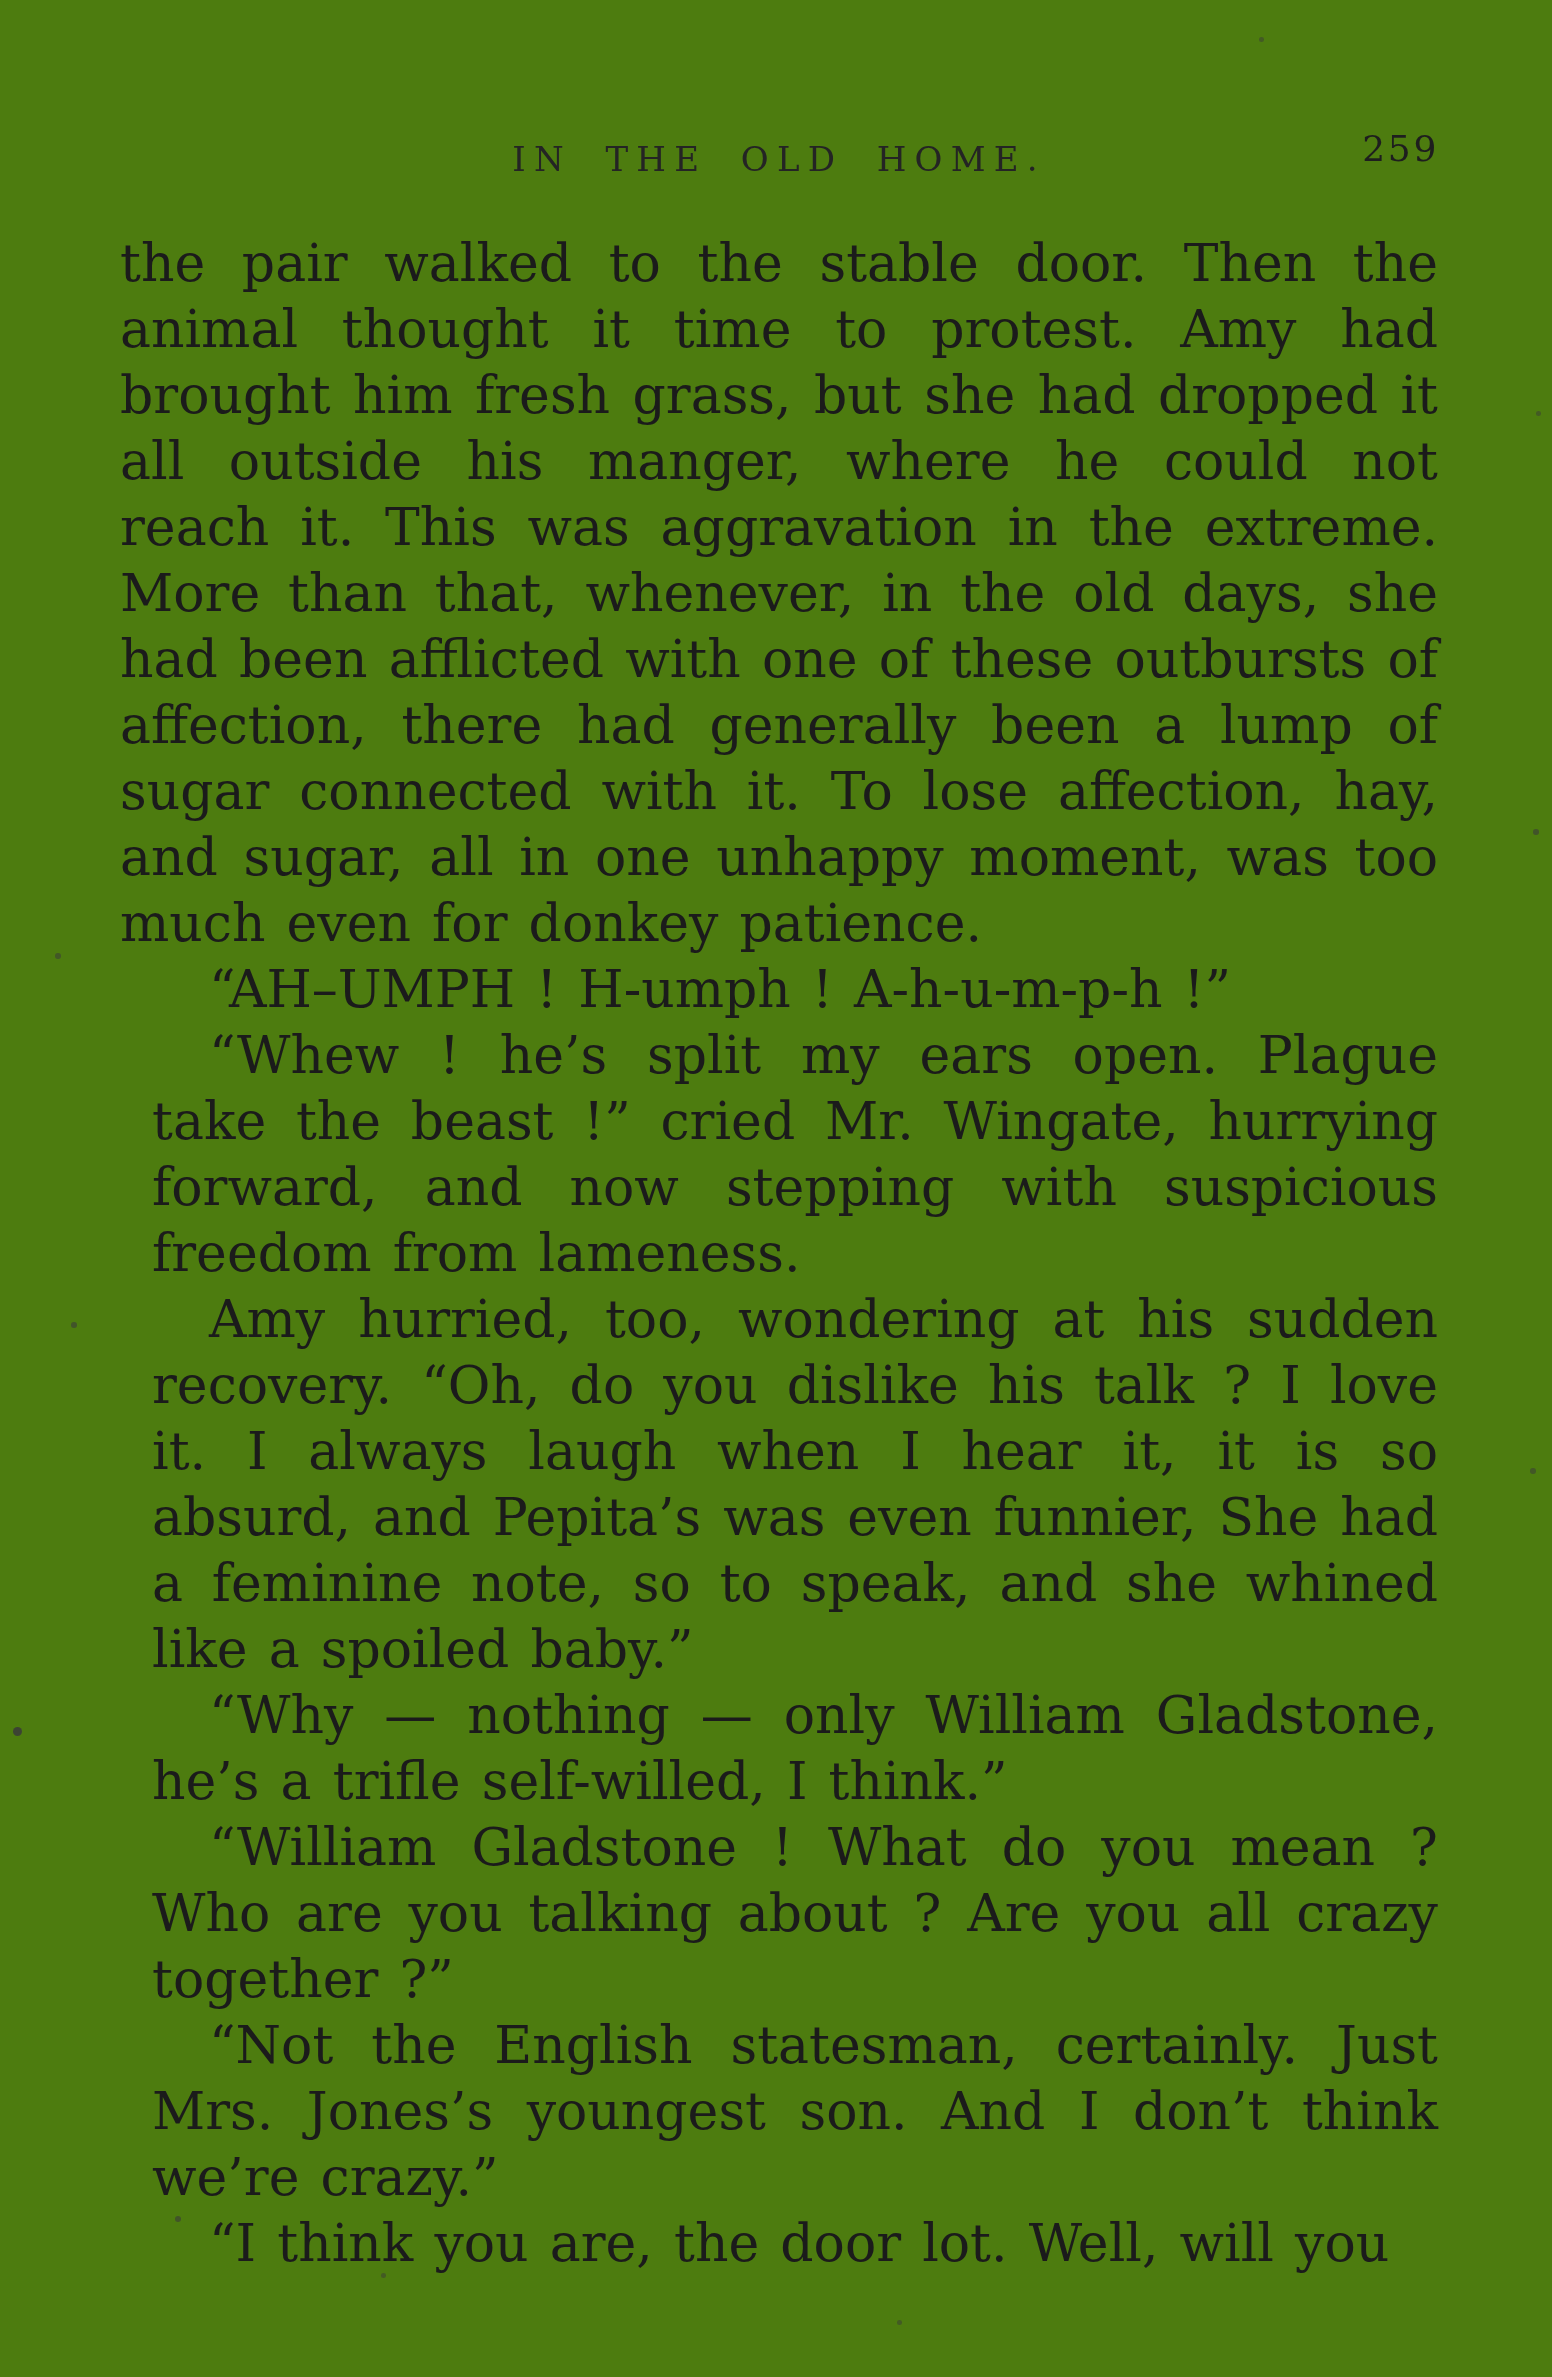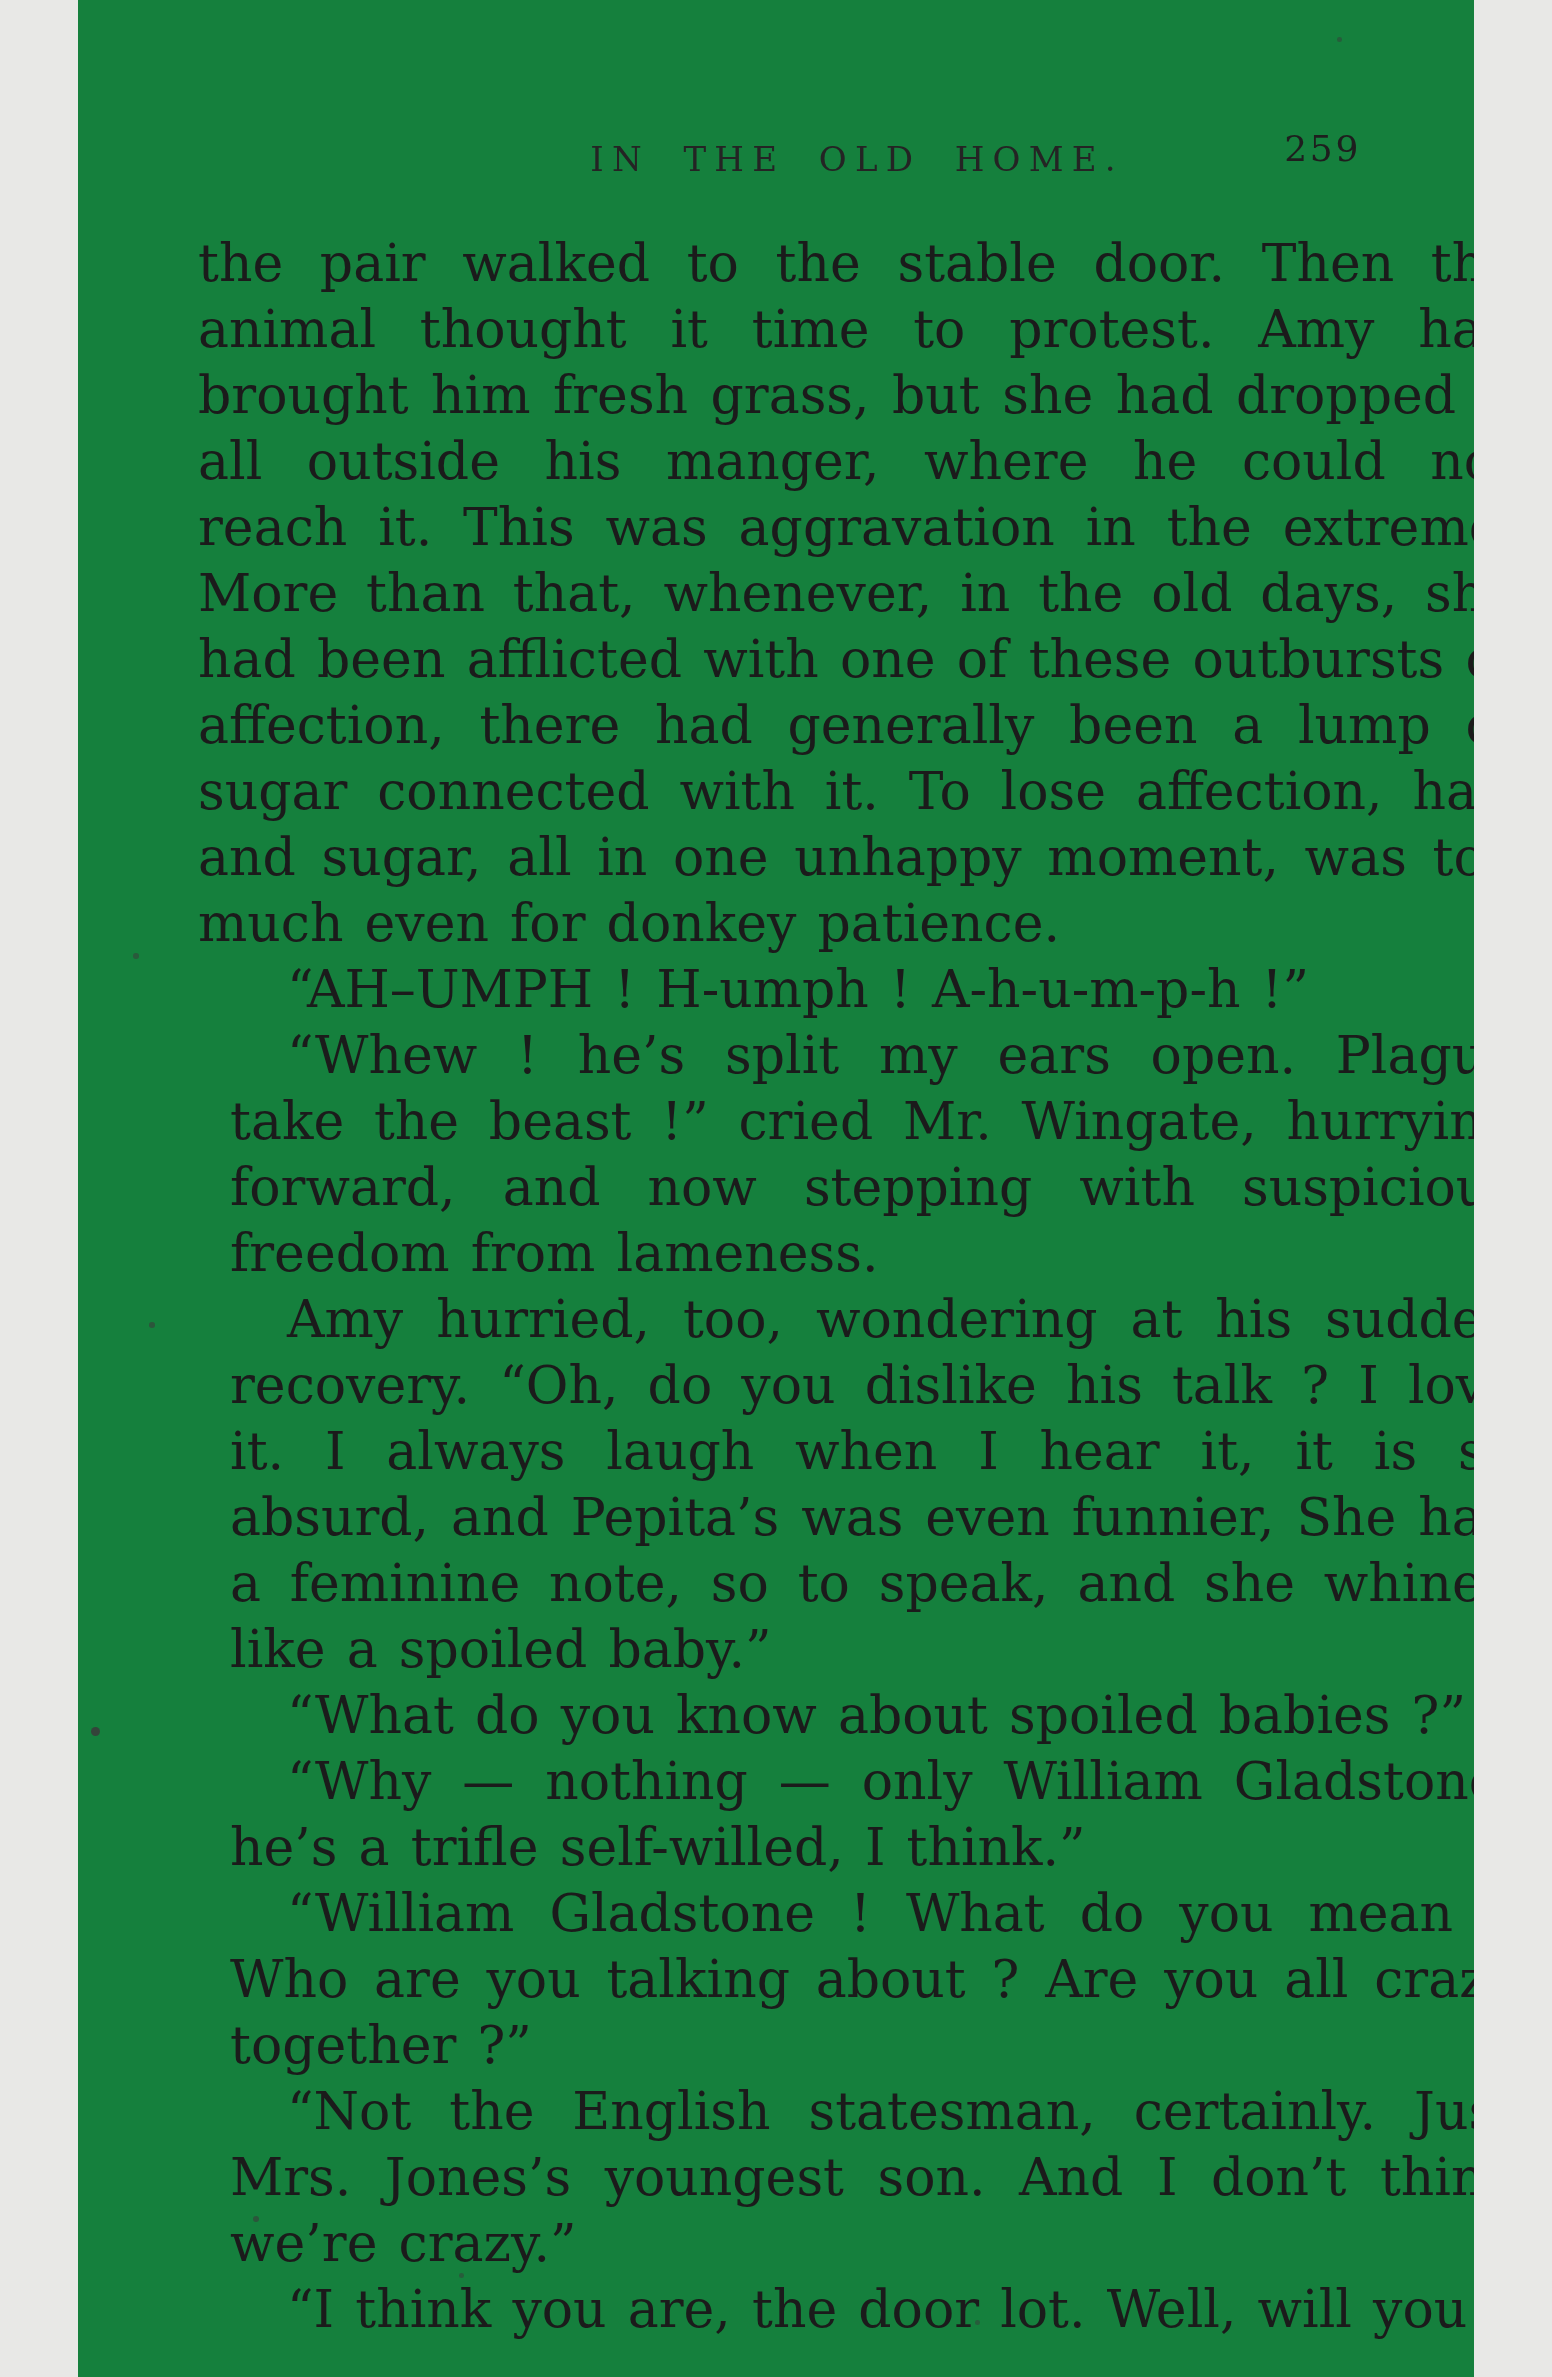--- a/index.html
+++ b/index.html
@@ -1,21 +1,21 @@
 <!DOCTYPE html>
 <html style="font-size:14.6px"><head>
 <meta charset="utf-8">
 <style>
   html, body { margin: 0; padding: 0; background: #e8e8e6; }
   .page {
     position: relative;
-    width: 1396px;
+    width: 1552px;
     height: 2377px;
     margin: 0 auto;
-    background: #15803d;
+    background: #4d7c0f;
     font-family: "DejaVu Serif", "Liberation Serif", serif;
     color: #1e1e1e;
     overflow: hidden;
   }
   .running-head {
     position: absolute;
     top: 139px;
     left: 121px;
     width: 1316px;
     text-align: center;
@@ -58,21 +58,20 @@
 
   <div class="running-head">IN THE OLD HOME.</div>
 
   <div class="page-number">259</div>
 
   <div class="text-block">
     <p>the pair walked to the stable door.  Then the animal thought it time to protest.  Amy had brought him fresh grass, but she had dropped it all outside his manger, where he could not reach it.  This was aggravation in the extreme.  More than that, whenever, in the old days, she had been afflicted with one of these outbursts of affection, there had generally been a lump of sugar connected with it.  To lose affection, hay, and sugar, all in one unhappy moment, was too much even for donkey patience.</p>
     <p class="indent">“AH–UMPH !  H-umph !  A-h-u-m-p-h !”</p>
     <p class="indent">“Whew !  he’s split my ears open.  Plague take the beast !” cried Mr. Wingate, hurrying forward, and now stepping with suspicious freedom from lameness.</p>
     <p class="indent">Amy hurried, too, wondering at his sudden recovery.  “Oh, do you dislike his talk ?  I love it.  I always laugh when I hear it, it is so absurd, and Pepita’s was even funnier,  She had a feminine note, so to speak, and she whined like a spoiled baby.”</p>
-    <p class="indent">“What do you know about spoiled babies ?”</p>
     <p class="indent">“Why — nothing — only William Gladstone, he’s a trifle self-willed, I think.”</p>
     <p class="indent">“William Gladstone !  What do you mean ?  Who are you talking about ?  Are you all crazy together ?”</p>
     <p class="indent">“Not the English statesman, certainly.  Just Mrs. Jones’s youngest son.  And I don’t think we’re crazy.”</p>
     <p class="indent">“I think you are, the door lot.  Well, will you</p>
   </div>
 
   <div class="speck" style="left:12.8px;  top:1727px; width:9px; height:9px; opacity:.85;"></div>
   <div class="speck" style="left:71px;  top:1322px; width:5.5px;  height:5.5px;  opacity:.6;"></div>
   <div class="speck" style="left:55px;  top:953px; width:5.5px;  height:5.5px;  opacity:.55;"></div>
   <div class="speck" style="left:1533px;top:829px;  width:5.5px;  height:5.5px;  opacity:.6;"></div>

